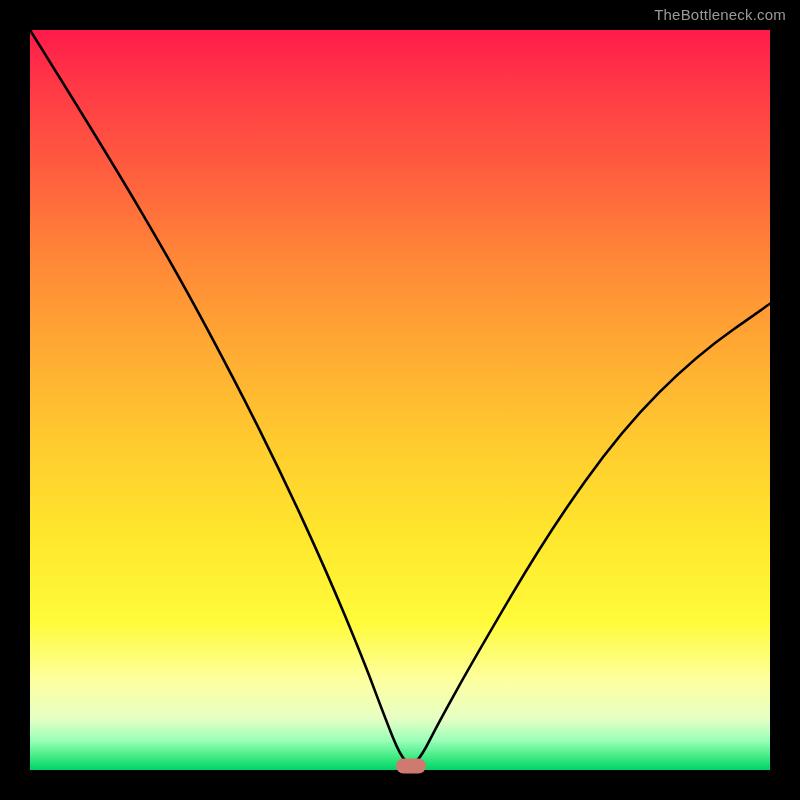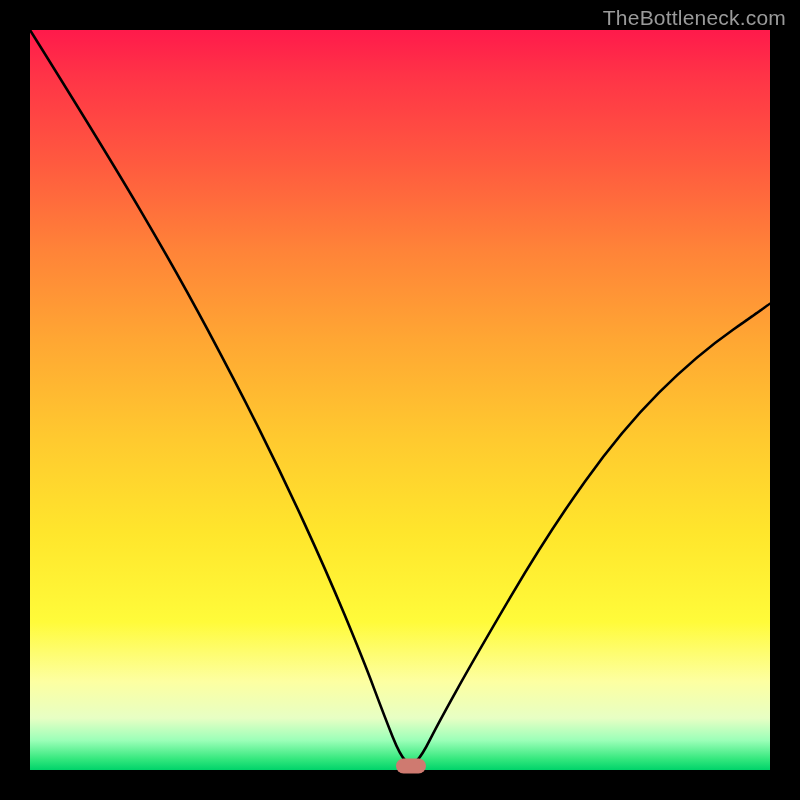--- a/index.html
+++ b/index.html
@@ -52,21 +52,21 @@
     height: 15px;
     border-radius: 8px;
     background: #cf7a70;
     transform: translate(-50%, -50%);
   }
   .watermark {
     position: absolute;
     top: 6px;
     right: 14px;
     color: #9a9a9a;
-    font-size: 21px;
+    font-size: 15px;
     letter-spacing: 0.2px;
     user-select: none;
   }
 </style>
 </head>
 <body>
 
 <div class="frame">
 
   <div class="plot-area">

